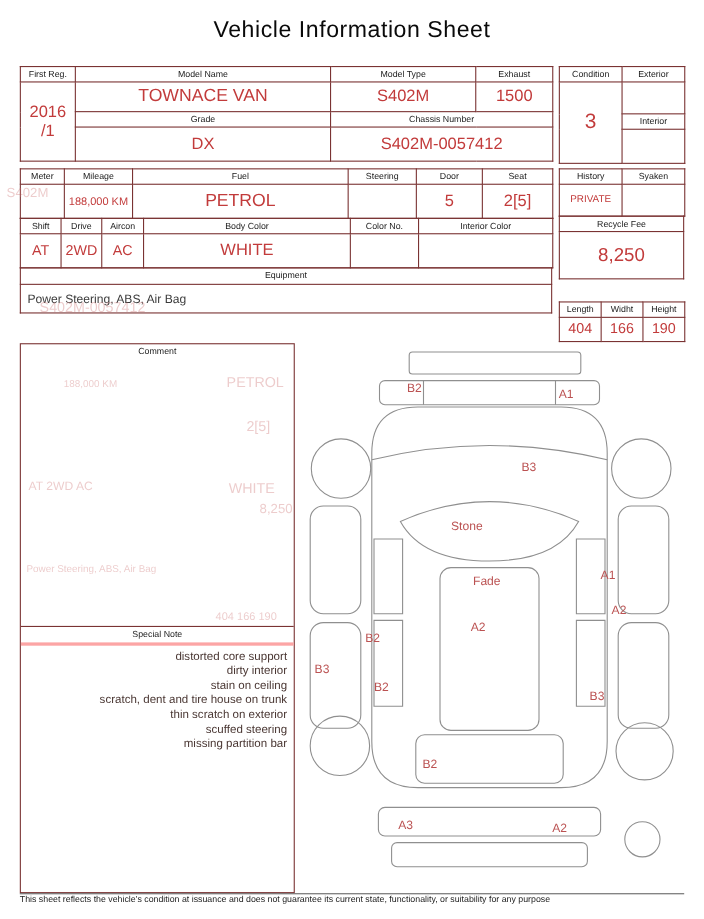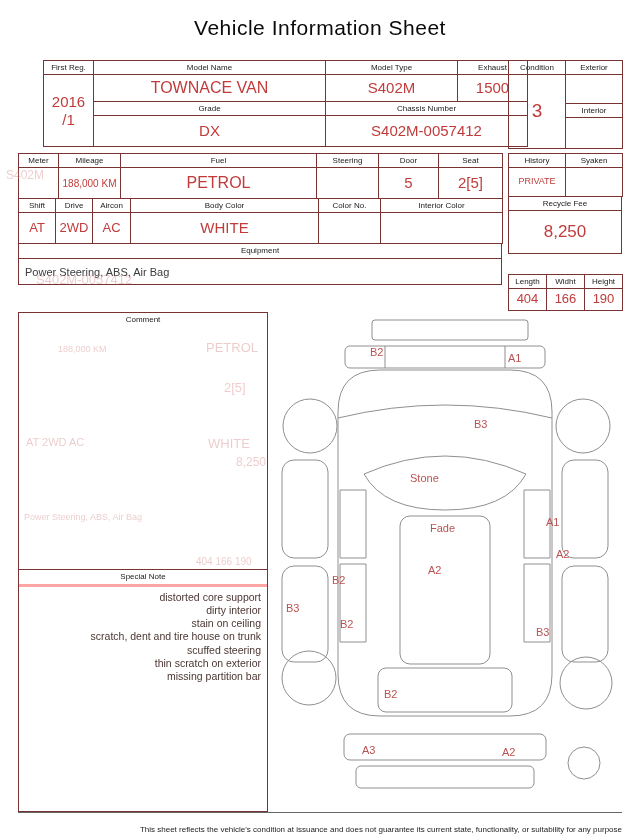--- a/index.html
+++ b/index.html
@@ -7,21 +7,21 @@
            font-family:"Liberation Sans", sans-serif; overflow:hidden; }
 
   .title { position:absolute; top:16px; left:0; width:100%; text-align:center;
            font-size:21px; color:#0a0a0a; letter-spacing:0.5px; }
 
   table { border-collapse:collapse; table-layout:fixed; }
   td { border:1px solid #7a3333; padding:0; text-align:center; vertical-align:middle; overflow:hidden; }
   .lbl { font-size:8px; color:#1a1a1a; height:13px; line-height:12px; }
   .val { color:#c23b3b; font-size:14px; line-height:1.1; }
 
-  #t-main { position:absolute; left:18px; top:60px; width:484px;margin-left:25px; }
+  #t-main { position:absolute; left:18px; top:60px; width:484px; }
   #t-cond { position:absolute; left:508px; top:60px; width:114px; }
   #specs-left { position:absolute; left:18px; top:153px; width:484px; }
   #specs-right { position:absolute; left:508px; top:153px; width:114px; }
   #specs-left table, #specs-right table { width:100%; }
   #t-specsB, #t-specsC, #t-recycle { margin-top:-1px; }
   #t-lwh { margin-top:20px; }
 
   .first-reg { font-size:15px; white-space:pre-line; line-height:1.2; }
   .equip-val { text-align:left; padding:2px 0 2px 6px; font-size:11px; color:#3b3b3b; height:21px; }
 
@@ -35,22 +35,22 @@
 
   #diagram { position:absolute; left:270px; top:314px; width:365px; height:490px; }
   #diagram * { vector-effect:non-scaling-stroke; }
   .car-shape { fill:none; stroke:#8f8f8f; stroke-width:1; }
   .panel-label { fill:#bb5252; font-size:11px; font-family:"Liberation Sans", sans-serif; }
 
   .ghost { position:absolute; color:#cc7070; opacity:0.35; white-space:nowrap;
            pointer-events:none; z-index:5; }
 
   #footer { position:absolute; left:18px; top:812px; width:604px;
-            border-top:1px solid #666; padding-top:12px;
-            font-size:8px; color:#222; text-align:right; }
+            border-top:1px solid #666; padding-top:0;
+            font-size:8px; color:#222; text-align:left; }
 </style>
 </head>
 <body>
 
 <div class="sheet">
 
   <div class="title">Vehicle Information Sheet</div>
 
   <table id="t-main">
     <colgroup>
@@ -226,22 +226,22 @@
 
   <div id="comment-box">
     <div class="box-hdr">Comment</div>
     <div id="comment-body"></div>
     <div class="box-hdr sn-hdr">Special Note</div>
     <div id="sn-body">
       <div class="sn-line">distorted core support</div>
       <div class="sn-line">dirty interior</div>
       <div class="sn-line">stain on ceiling</div>
       <div class="sn-line">scratch, dent and tire house on trunk</div>
+      <div class="sn-line">thin scratch on exterior</div>
       <div class="sn-line">scuffed steering</div>
-      <div class="sn-line">thin scratch on exterior</div>
       <div class="sn-line">missing partition bar</div>
     </div>
   </div>
 
   <div>
     <div class="ghost" style="left:6px;top:168px;font-size:12px">S402M</div>
     <div class="ghost" style="left:36px;top:272px;font-size:13px">S402M-0057412</div>
     <div class="ghost" style="left:58px;top:344px;font-size:9px">188,000 KM</div>
     <div class="ghost" style="left:206px;top:340px;font-size:13px">PETROL</div>
     <div class="ghost" style="left:224px;top:380px;font-size:13px">2[5]</div>

